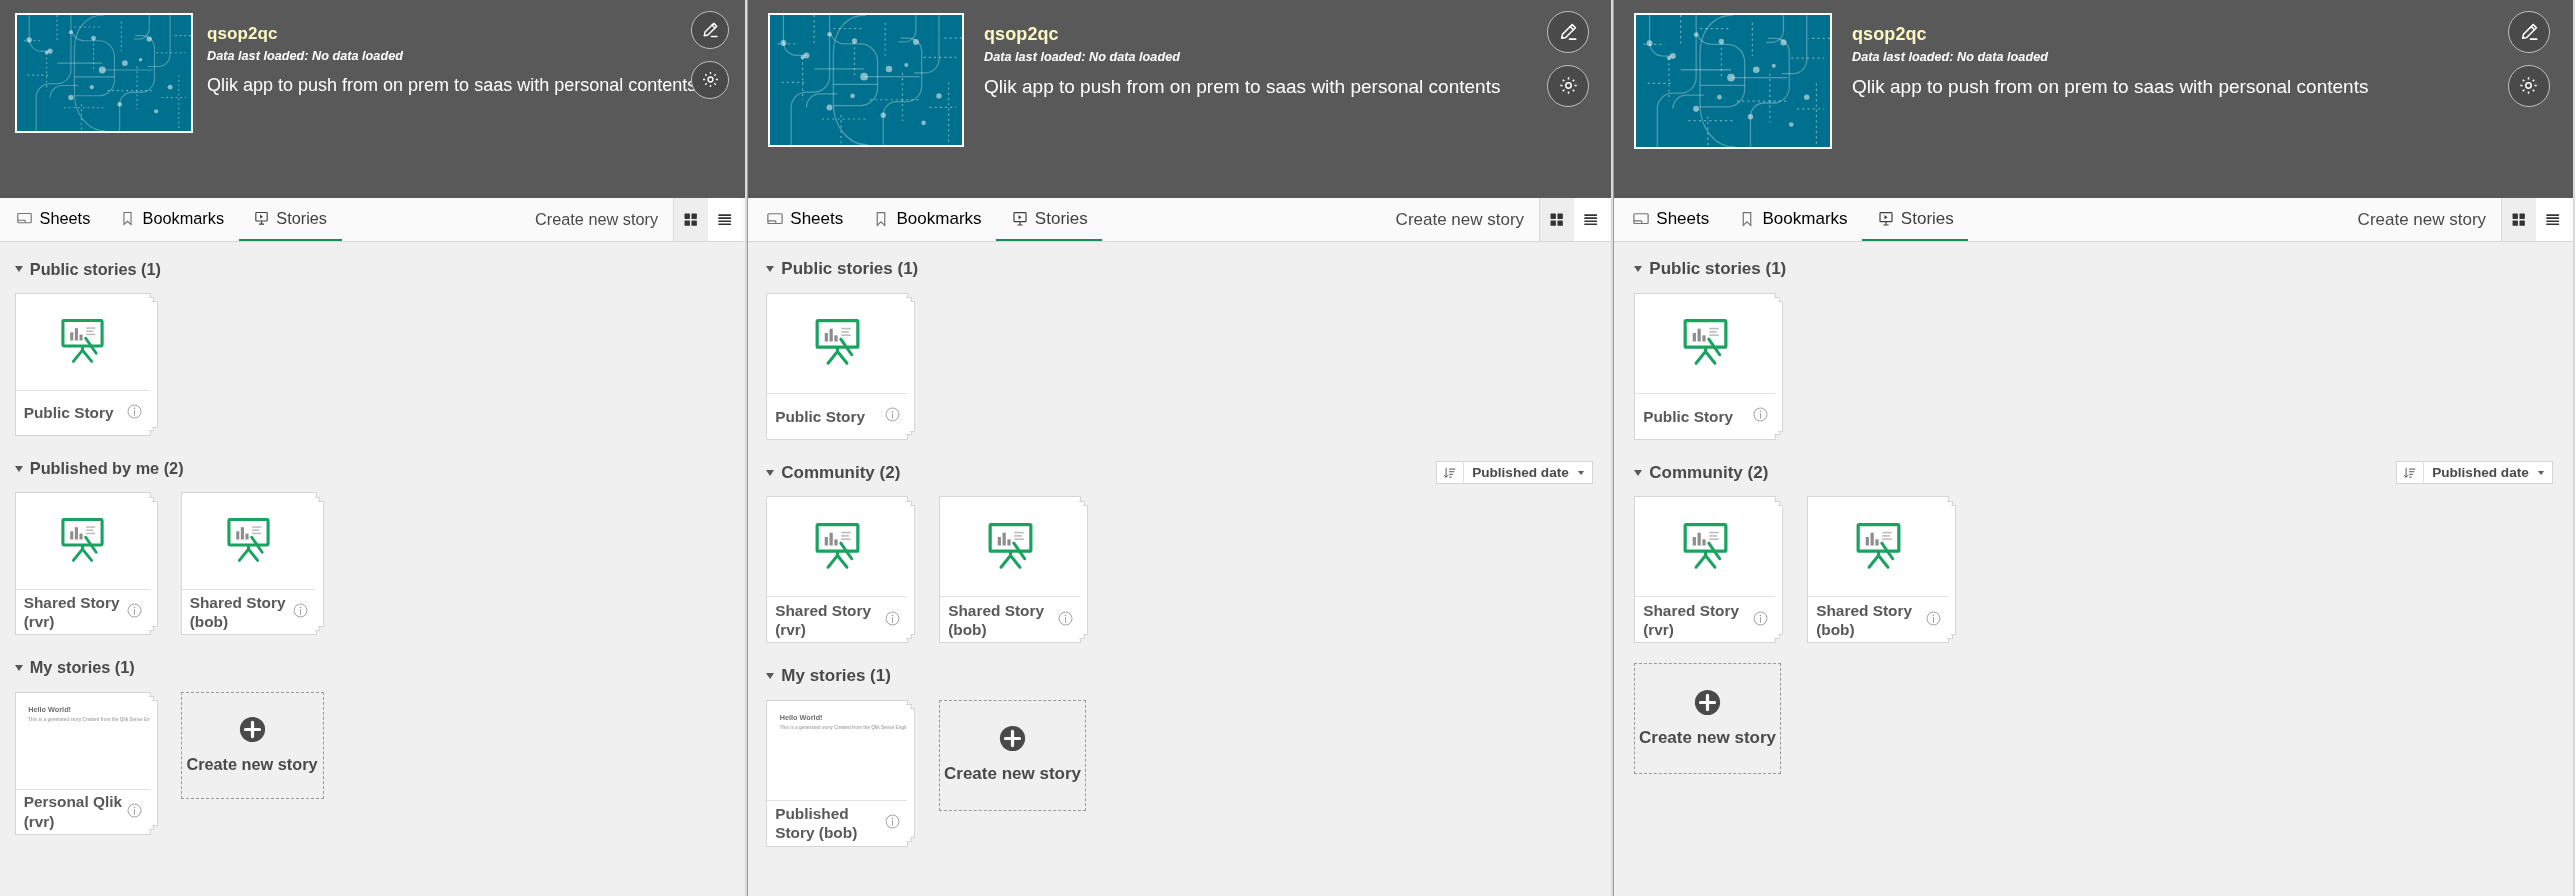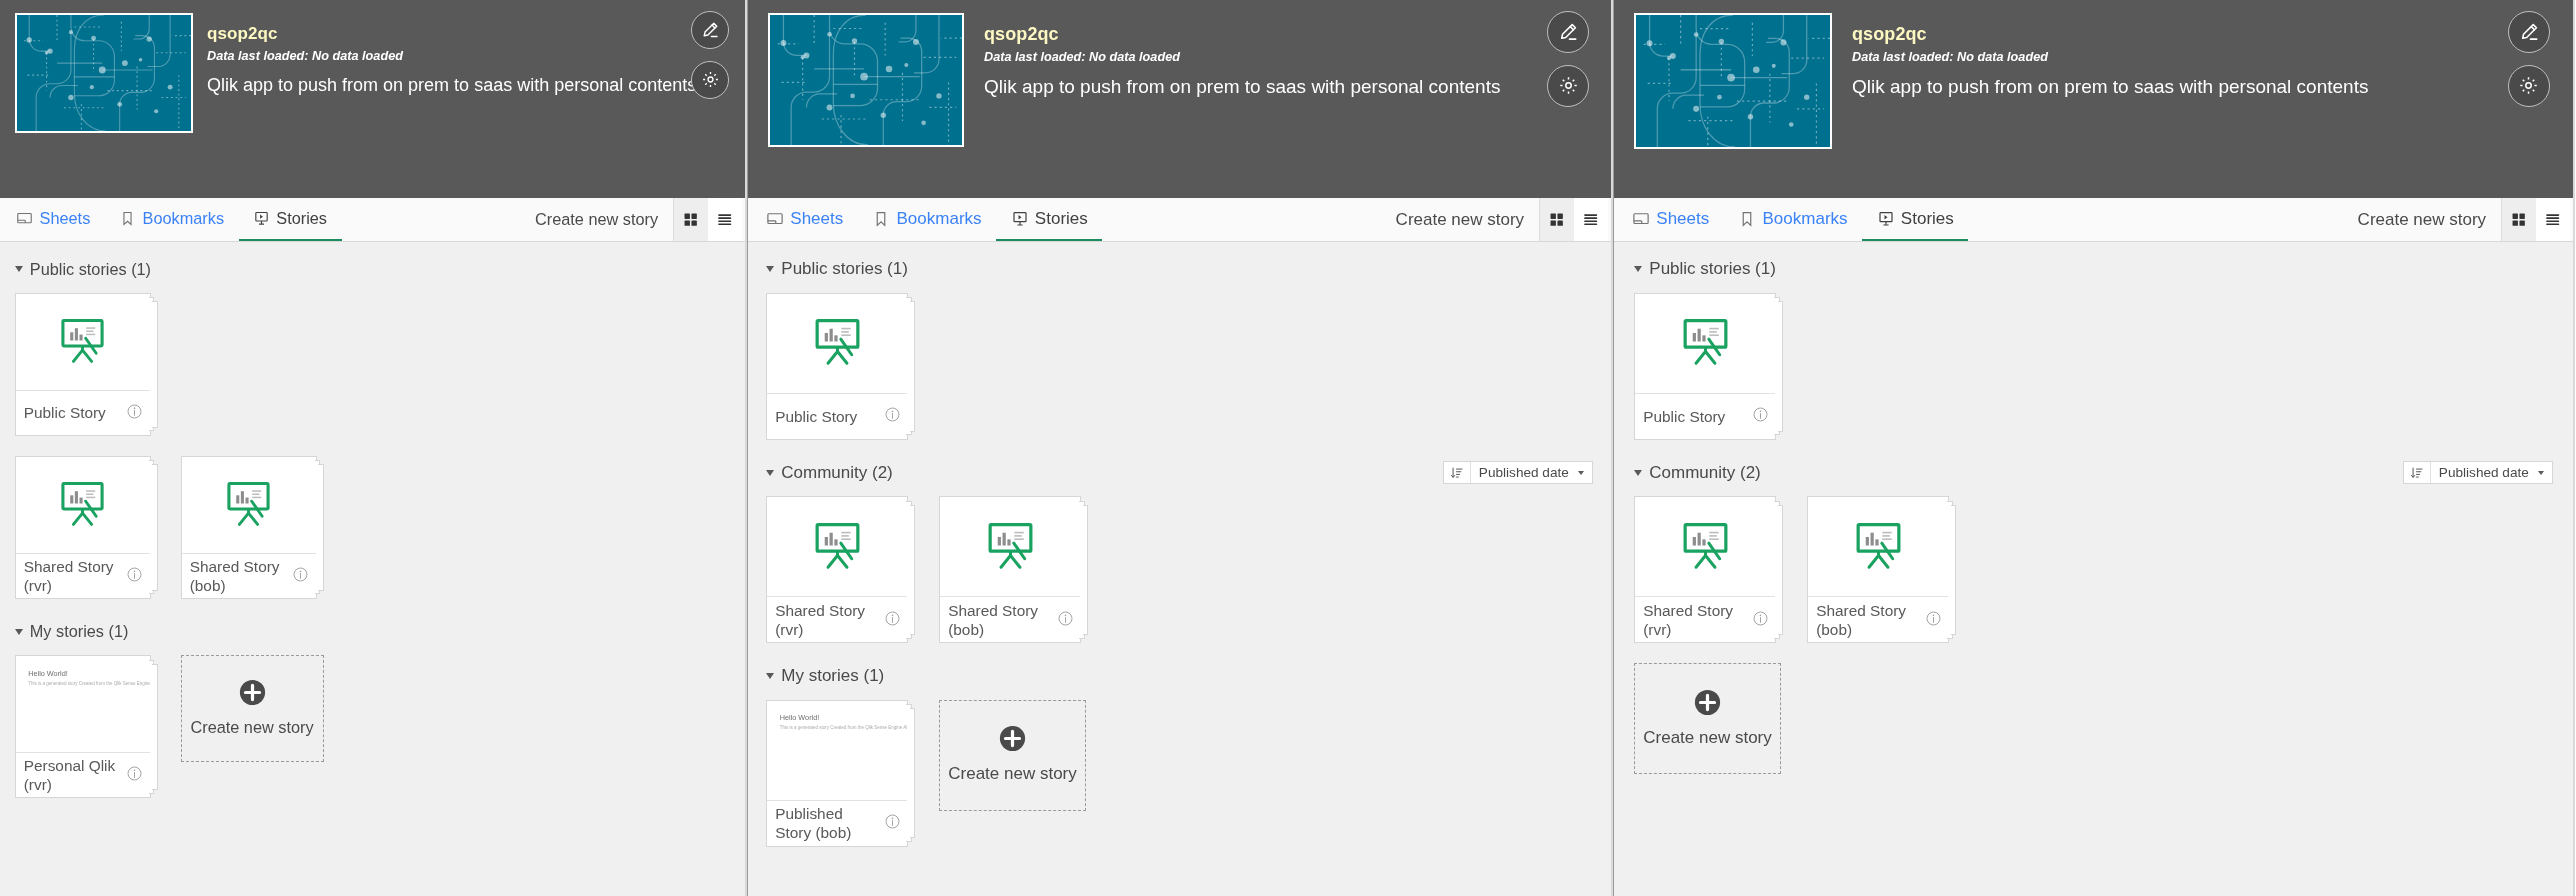--- a/index.html
+++ b/index.html
@@ -79,21 +79,21 @@
     background: #fafafa;
     border-bottom: 0.9px solid #d8d8d8;
     display: flex;
     align-items: stretch;
     position: relative;
   }
   .tabs { display: flex; align-items: stretch; }
   .tab {
     display: flex; align-items: center; gap: 6.3px;
     padding: 0 14.5px;
-    color: #3b82f6;
+    color: #000000;
     cursor: pointer;
     border-bottom: 2.7px solid transparent;
     position: relative;
     white-space: nowrap;
   }
   .tab.active { border-bottom-color: #1a8d5f; color: #404040; }
   .tab svg { display: block; flex: 0 0 auto; }
   .tabbar-right {
     margin-left: auto;
     display: flex; align-items: center;
@@ -120,21 +120,21 @@
   .view-btn.active { background: #eeeeee; }
 
   
   .content {
     background: #f0f0f0;
     padding: 14.5px 0 0 0;
     height: calc(896px - 198px - 44px);
     overflow: hidden;
     position: relative;
   }
-  .section { margin-bottom: 3.6px; }
+  .section { margin-bottom: 3.6px; font-weight: bold; }
   .section-head {
     display: flex; align-items: center;
     height: 25.4px;
     position: relative;
   }
   .caret {
     width: 0; height: 0;
     border-left: 4.5px solid transparent;
     border-right: 4.5px solid transparent;
     border-top: 6.3px solid #595959;
@@ -408,20 +408,24 @@
                     <circle cx="11" cy="11" r="8.4"></circle>
         <circle cx="11" cy="6.9" r="1.05" fill="#a0a0a0" stroke="none"></circle>
         <path d="M11 9.7v6.3" stroke-linecap="round"></path>
                   </svg>
           </span>
         </div>
             </div>
           </div>
         </div>
         <div class="section" style="margin-top: 20px;">
+          <div class="section-head">
+      <span class="caret"></span>
+      <span class="section-title" style="font-size:16.3px">Published by me (2)</span>
+      </div>
           <div class="card-row" style="margin-top: 11px; gap: 30px;">
             <div class="story-card stack" style="width: 136px; height: 143px; z-index: 1;">
         <div class="card-thumb " style="height:100px">
                 <span>
              <svg width="51" height="51" viewBox="0 0 56 56" fill="none">
         <rect x="6.5" y="6" width="43" height="28" rx="1" stroke="#1aa260" stroke-width="3.4"></rect>
         <rect x="14.5" y="19" width="3.4" height="9" fill="#8d8d8d"></rect>
         <rect x="19.6" y="14.5" width="3.4" height="13.5" fill="#8d8d8d"></rect>
         <rect x="24.7" y="21.5" width="3.4" height="6.5" fill="#8d8d8d"></rect>
         <g fill="#bdbdbd">

